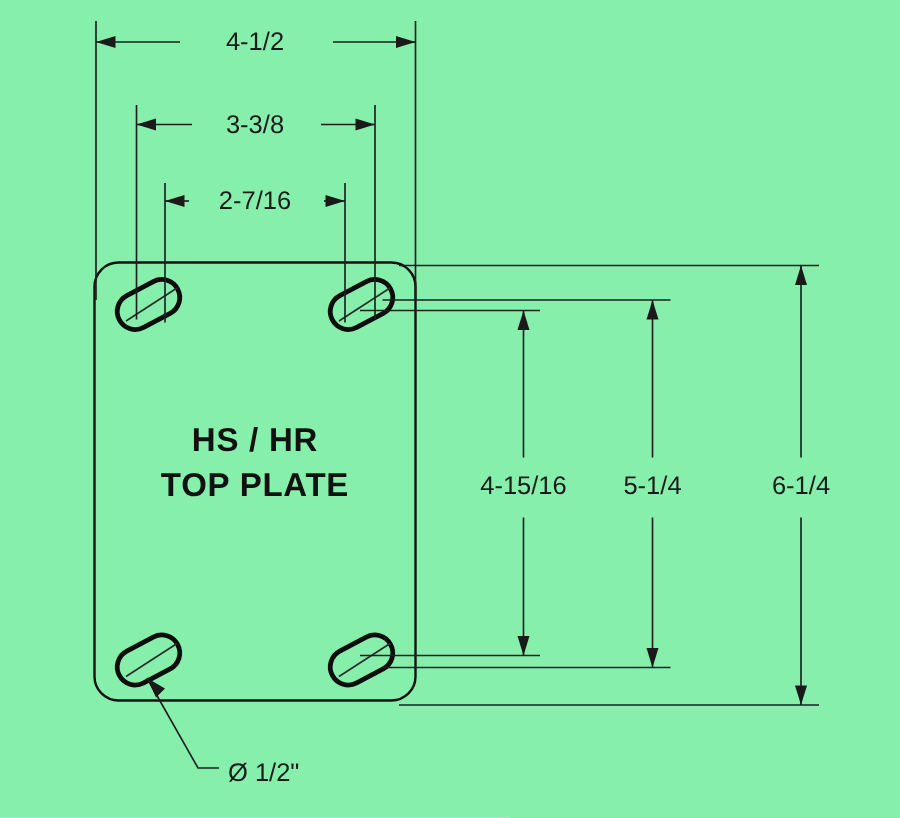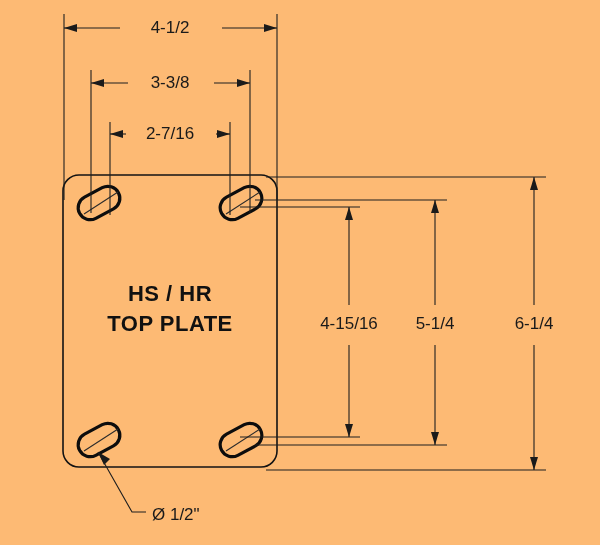--- a/index.html
+++ b/index.html
@@ -4,21 +4,21 @@
 <style>
   html, body {
     margin: 0;
     padding: 0;
     background: #dbdad6;
   }
   #drawing-root {
     position: relative;
     width: 600px;
     height: 545px;
-    background: #fdba74;
+    background: #86efac;
     overflow: hidden;
     font-family: "Liberation Sans", sans-serif;
   }
   svg.canvas {
     position: absolute;
     top: 0;
     left: 0;
     width: 600px;
     height: 545px;
     display: block;

